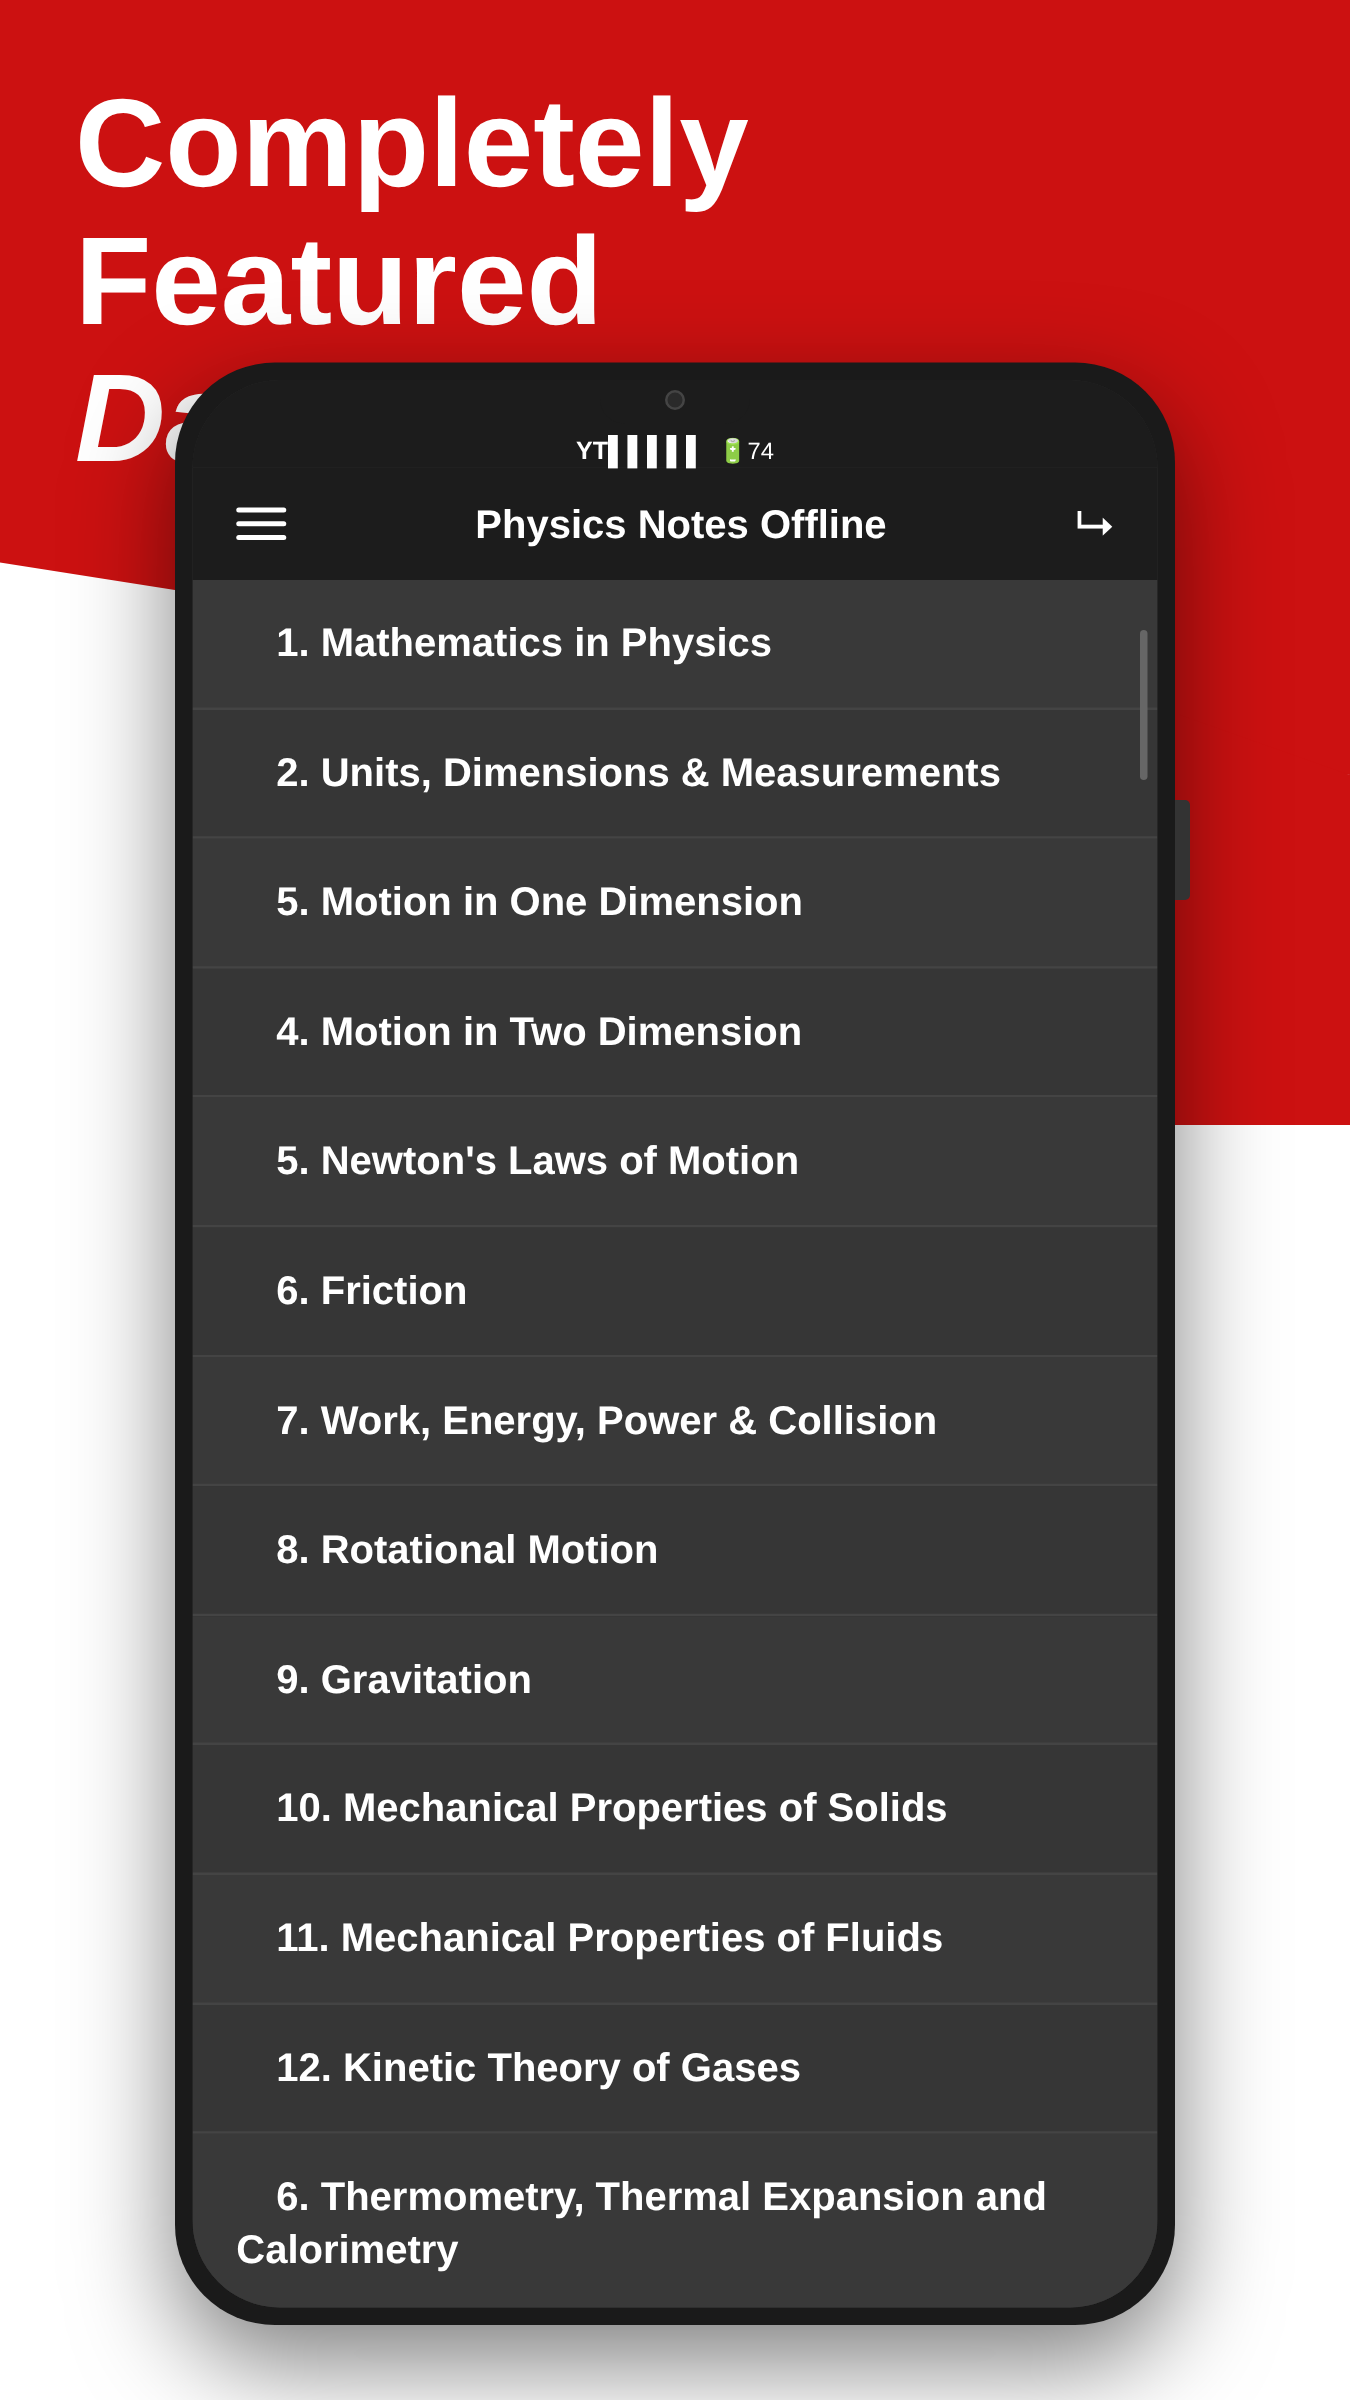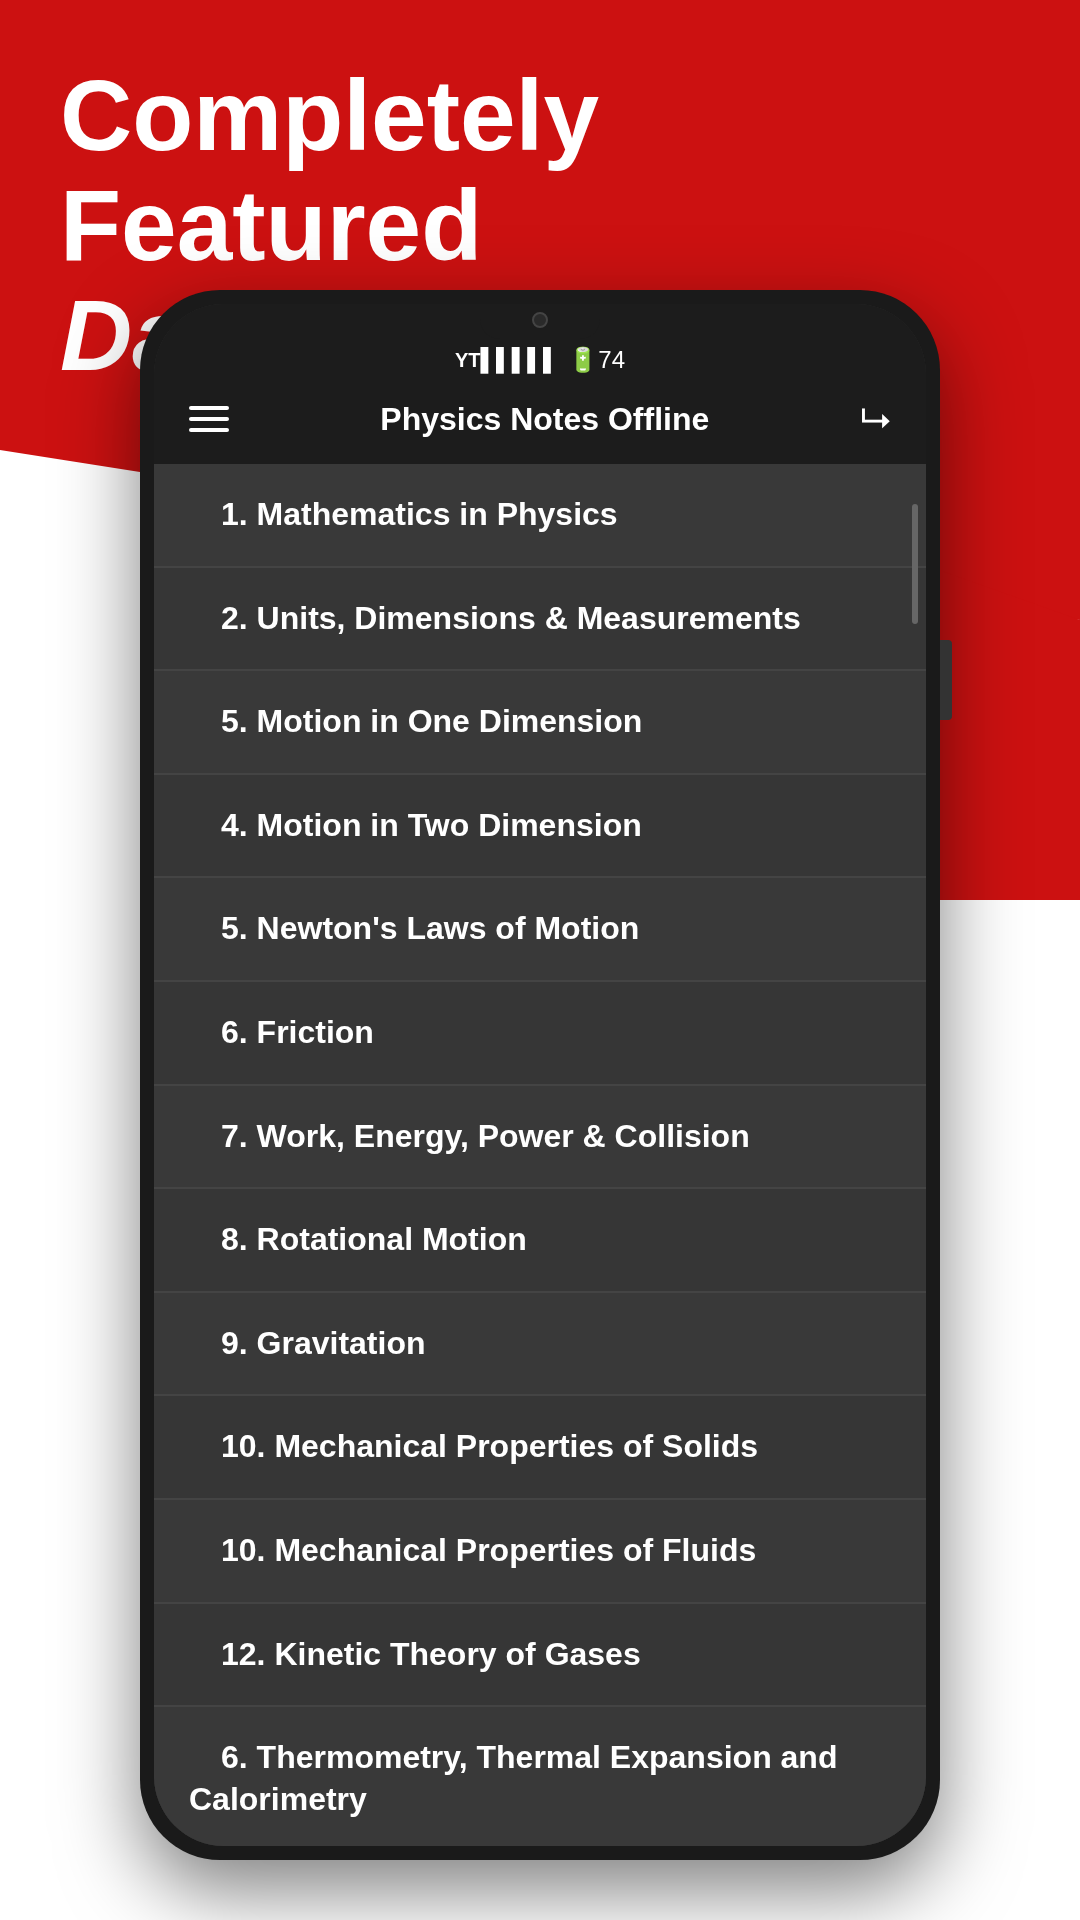--- a/index.html
+++ b/index.html
@@ -229,21 +229,21 @@
 
       <div class="status-bar">
         <div class="notch">
           <div class="notch-camera"></div>
         </div>
         <span class="status-time">12:28</span>
         <div class="status-icons">
           <span class="status-icon-text" style="font-size:20px;font-weight:bold;">YT</span>
           <span class="status-icon-text">▌▌</span>
           <span class="status-icon-text">▌▌▌</span>
-          <span class="status-icon-text" style="font-size:24px;margin-left:10px;">🔋74</span>
+          <span class="status-icon-text" style="font-size:19px;margin-left:10px;">🔋74</span>
         </div>
       </div>
 
       <div class="app-bar">
         <div class="menu-icon">
           <div class="menu-line"></div>
           <div class="menu-line"></div>
           <div class="menu-line"></div>
         </div>
         <span class="app-title">Physics Notes Offline</span>
@@ -276,21 +276,21 @@
         <div class="list-item">
           <span class="list-item-text">8. Rotational Motion</span>
         </div>
         <div class="list-item">
           <span class="list-item-text">9. Gravitation</span>
         </div>
         <div class="list-item">
           <span class="list-item-text">10. Mechanical Properties of Solids</span>
         </div>
         <div class="list-item">
-          <span class="list-item-text">10. Mechanical Properties of Fluids</span>
+          <span class="list-item-text">11. Mechanical Properties of Fluids</span>
         </div>
         <div class="list-item">
           <span class="list-item-text">12. Kinetic Theory of Gases</span>
         </div>
         <div class="list-item">
           <span class="list-item-text">6. Thermometry, Thermal Expansion and Calorimetry</span>
         </div>
         <div class="list-item" style="padding-bottom:10px;">
           
         </div>

